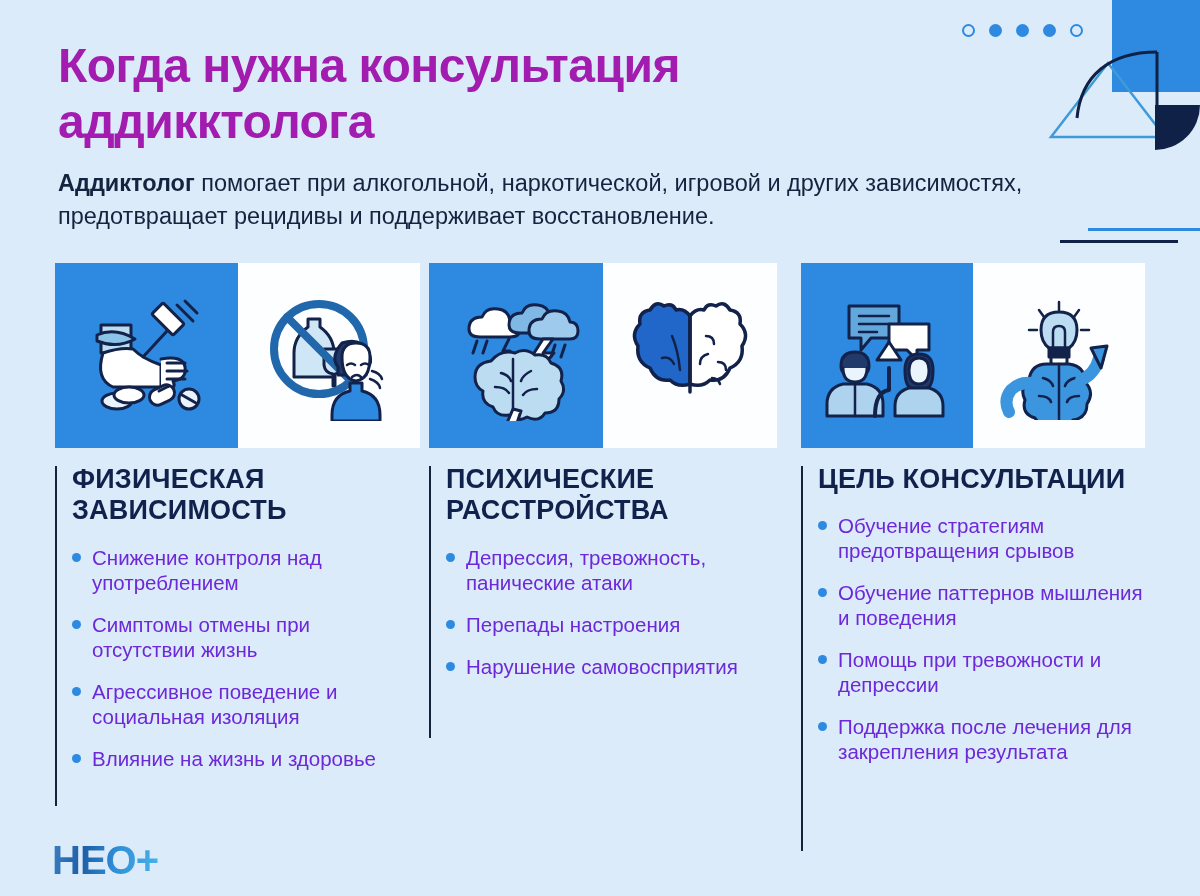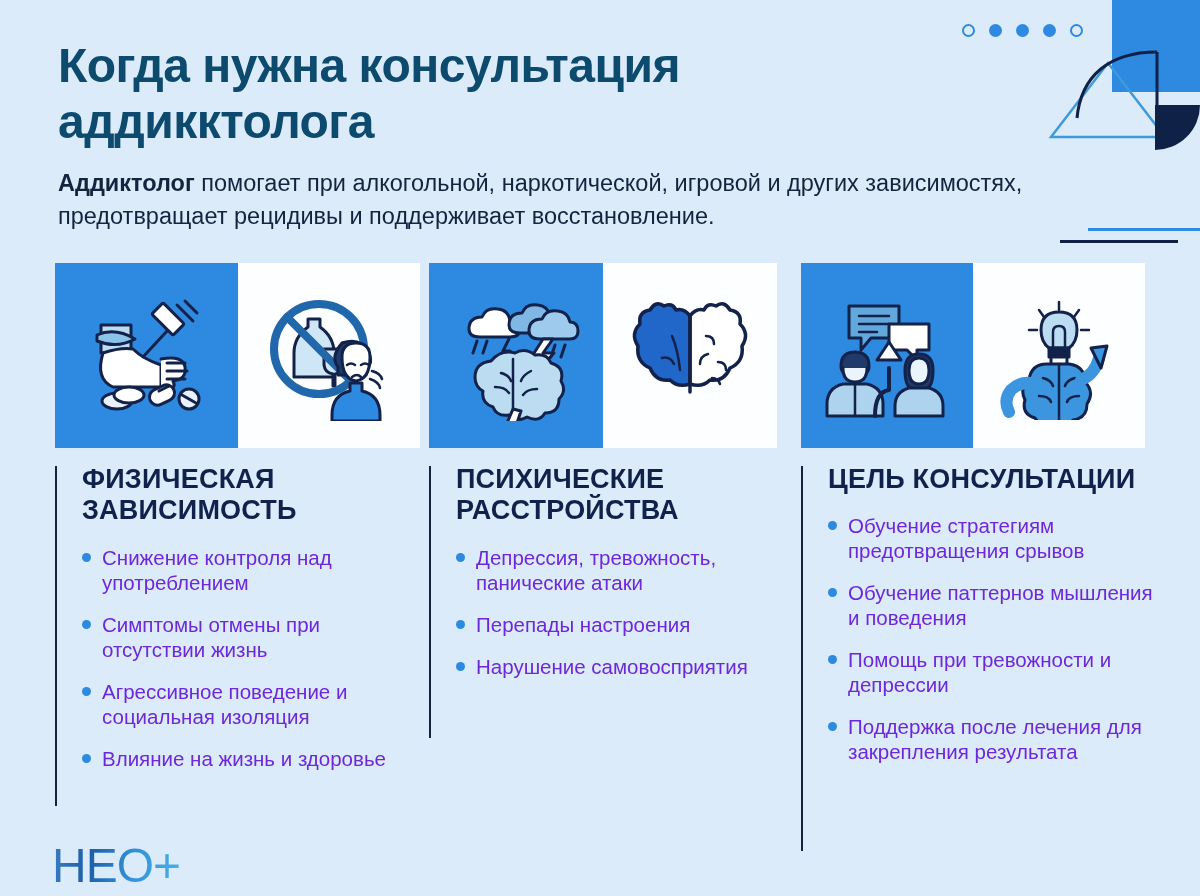--- a/index.html
+++ b/index.html
@@ -42,21 +42,21 @@
   }
   .deco-line-navy{
     position:absolute; left:1060px; top:240px; width:118px; height:3px;
     background:#0f2147;
   }
 
   
   .title{
     position:absolute; left:58px; top:38px; width:860px;
     font-size:48px; line-height:1.16; font-weight:bold;
-    color:#0c4a6e; letter-spacing:-0.5px;
+    color:#a21caf; letter-spacing:-0.5px;
   }
   .subtitle{
     position:absolute; left:58px; top:167px; width:1060px;
     font-size:23.5px; line-height:1.42; color:#14233f;
   }
   .subtitle b{ font-weight:bold;margin-top:11px; }
 
   
   .panels{ position:absolute; left:55px; top:263px; width:1090px; height:185px; }
   .panel{
@@ -81,41 +81,41 @@
   .c2{ left:374px; width:340px; }
   .c3{ left:746px; width:352px; }
 
   .col .rule{
     position:absolute; left:0; top:2px; width:2px; background:#16233f;
   }
   .c1 .rule{ height:340px; }
   .c2 .rule{ height:272px; }
   .c3 .rule{ height:385px; }
 
-  .col-inner{ padding-left:27px; }
+  .col-inner{ padding-left:17px; }
 
   .col h2{
     font-size:27px; line-height:1.16; font-weight:bold;
     color:#10214c; text-transform:uppercase; letter-spacing:0.2px;
     margin-bottom:18px;
   }
   .col ul{ list-style:none; }
   .col li{
     position:relative; padding-left:20px; margin-bottom:17px;
     font-size:20.5px; line-height:1.22; color:#6d28d9;
   }
   .col li::before{
     content:""; position:absolute; left:0; top:8px;
     width:9px; height:9px; border-radius:50%; background:#2d8ae0;
   }
 
   
   .logo{
     position:absolute; left:52px; top:838px;
-    font-size:48px; font-weight:normal; letter-spacing:-1px;
+    font-size:40px; font-weight:bold; letter-spacing:-1px;
     background:linear-gradient(100deg,#3a7fc4 0%,#1d5fa8 30%,#2f8fd8 60%,#49b4e8 100%);
     -webkit-background-clip:text; background-clip:text;
     -webkit-text-fill-color:transparent; color:#2b79c6;
   }
 </style>
 </head>
 <body>
 
 <div class="deco-square"></div>
 

